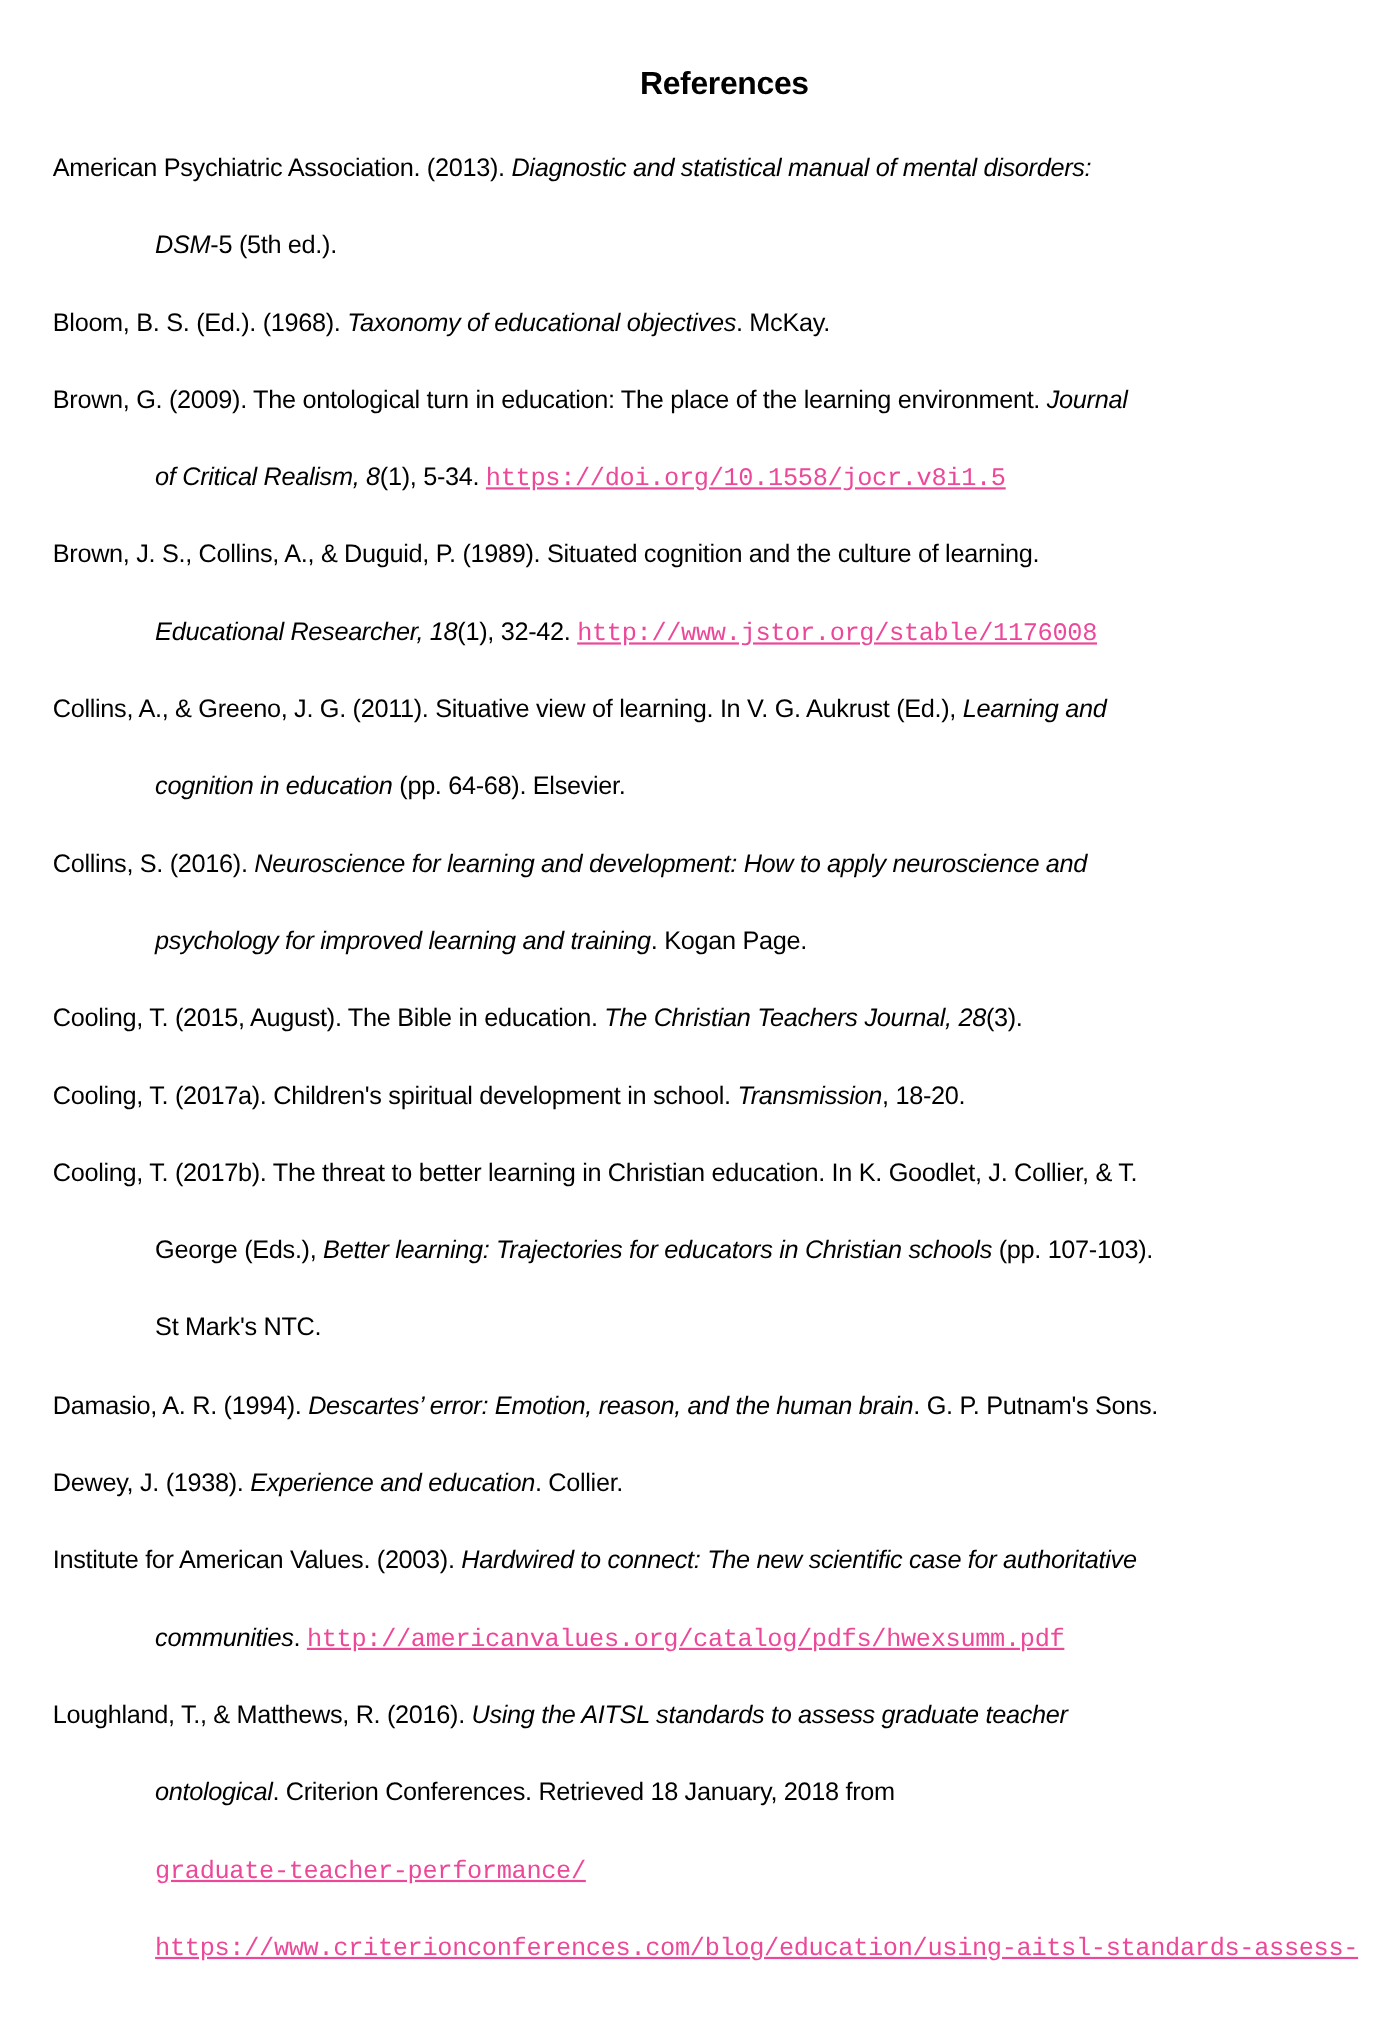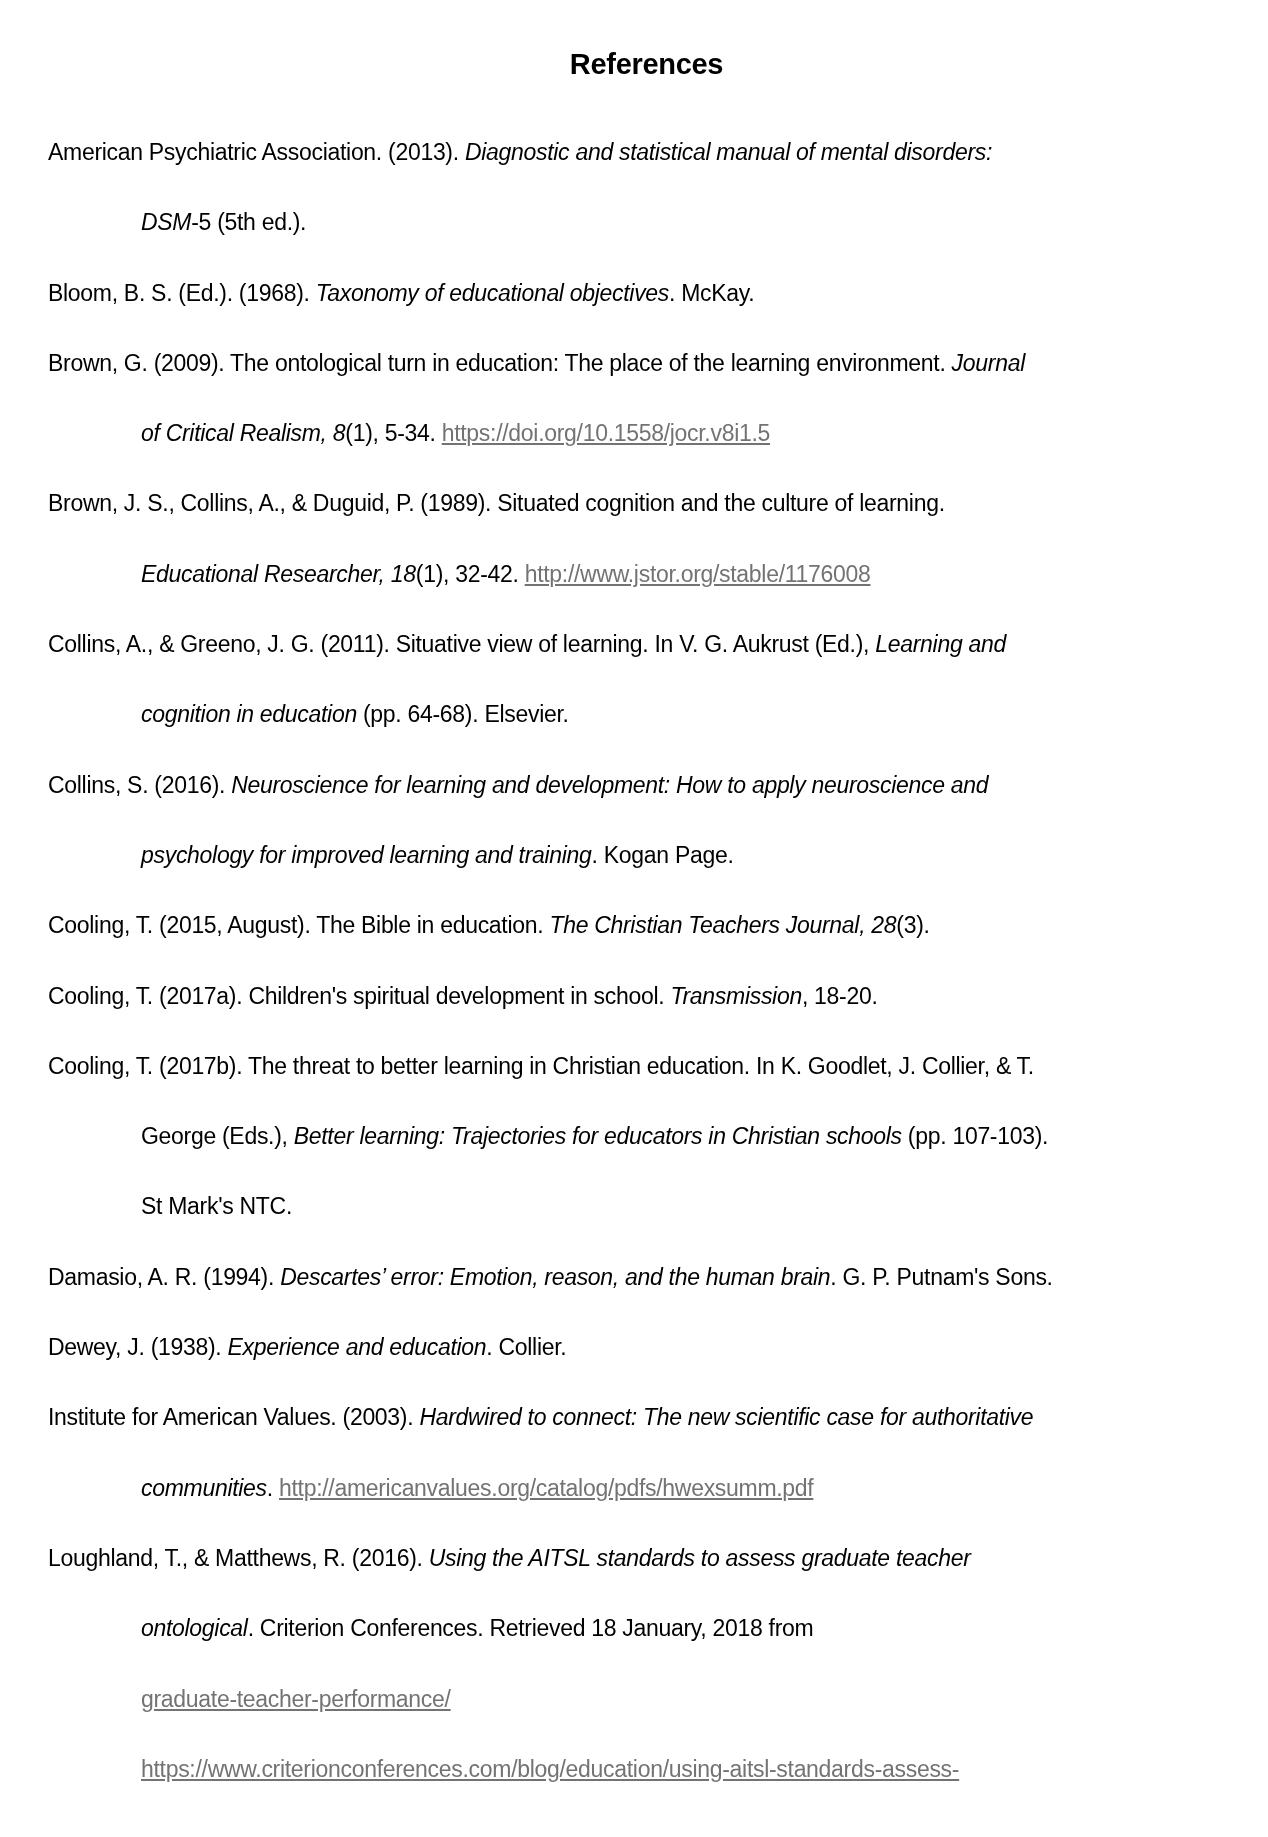--- a/index.html
+++ b/index.html
@@ -13,21 +13,21 @@
     color: #000000;
     font-family: "Liberation Sans", sans-serif;
     overflow: hidden;
     position: relative;
   }
   .page-title {
     position: absolute;
     top: 50px;
     left: 48px;
     width: 1197px;
-    margin: 0;
+    margin: 12px;
     text-align: center;
     font-size: 29px;
     line-height: 29px;
     font-weight: bold;
     letter-spacing: -0.3px;
   }
   .refs {
     position: absolute;
     top: 117px;
     left: 48px;
@@ -41,23 +41,24 @@
     letter-spacing: -0.3px;
   }
   .line.indent {
     padding-left: 93px;
   }
   .italic {
     font-style: italic;
     text-align: right;
   }
   a.link {
-    color: #737373;
+    color: #ec4899;
     text-decoration: underline;
     cursor: pointer;
+    font-family: Liberation Mono, monospace;
   }
 </style>
 </head>
 <body>
 
 <h1 class="page-title">References</h1>
 
 <div class="refs" id="refs">
     <div class="entry">
       <div class="line"><span class="normal">American Psychiatric Association. (2013). </span><span class="italic">Diagnostic and statistical manual of mental disorders:</span></div>

